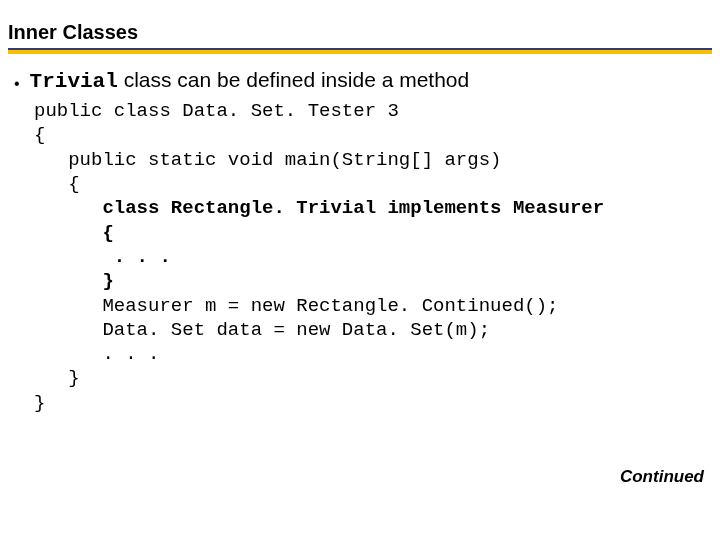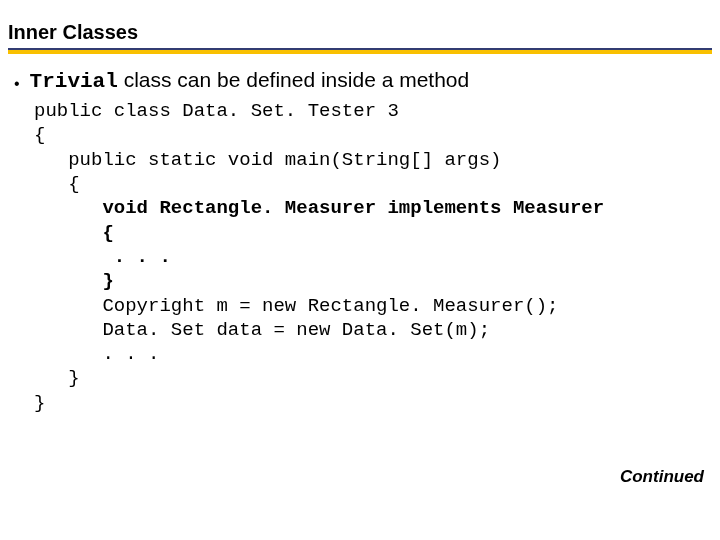--- a/index.html
+++ b/index.html
@@ -97,25 +97,25 @@
     <span class="bullet-dot">•</span>
     <span class="bullet-text">
       <span class="mono-inline">Trivial</span><span> class can be defined inside a method</span>
     </span>
   </div>
 
   <div class="code-block"><span>public class Data. Set. Tester 3</span>
 <span>{</span>
 <span>   public static void main(String[] args)</span>
 <span>   {</span>
-<span class="code-bold">      void Rectangle. Measurer implements Measurer</span>
+<span class="code-bold">      class Rectangle. Trivial implements Measurer</span>
 <span class="code-bold">      {</span>
 <span class="code-bold">       . . .</span>
 <span class="code-bold">      }</span>
-<span>      Copyright m = new Rectangle. Measurer();</span>
+<span>      Measurer m = new Rectangle. Continued();</span>
 <span>      Data. Set data = new Data. Set(m);</span>
 <span>      . . .</span>
 <span>   }</span>
 <span>}</span></div>
 
   <div class="continued">Continued</div>
 
   <div class="footer">
   </div>
 

